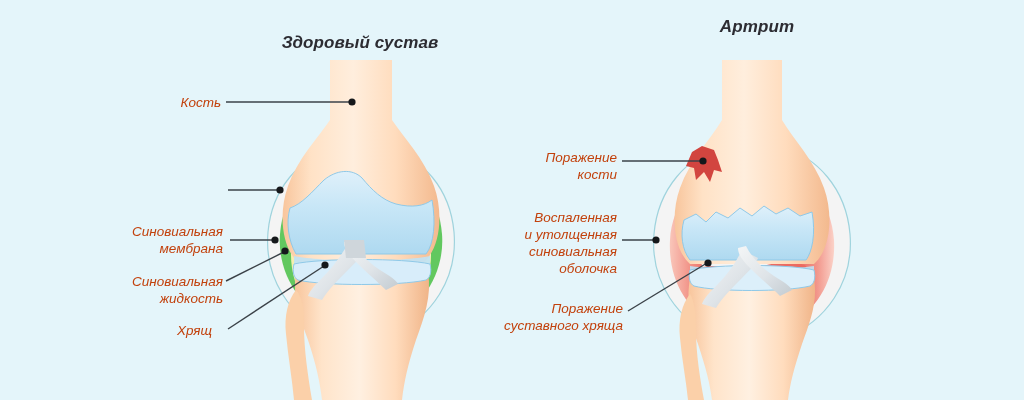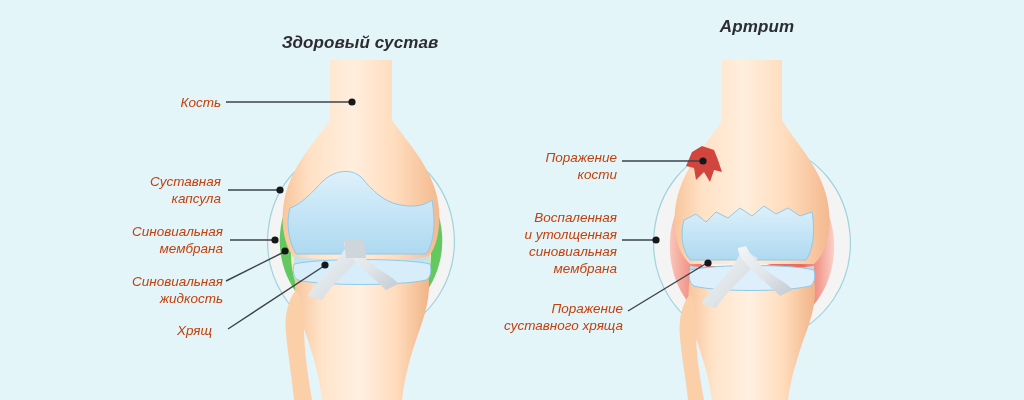--- a/index.html
+++ b/index.html
@@ -208,30 +208,28 @@
       <circle cx="703" cy="161" r="3.6"></circle>
       <circle cx="656" cy="240" r="3.6"></circle>
       <circle cx="708" cy="263" r="3.6"></circle>
     </g>
   </svg>
 
   <div class="panel-title" id="title-healthy">Здоровый сустав</div>
   <div class="panel-title" id="title-arthritis">Артрит</div>
 
   <div class="callout right-align" style="left:221px; top:102px;">Кость</div>
-  <div class="callout right-align" style="left:221px; top:190px;">Суставная
-капсула</div>
   <div class="callout right-align" style="left:223px; top:240px;">Синовиальная
 мембрана</div>
   <div class="callout right-align" style="left:223px; top:290px;">Синовиальная
 жидкость</div>
   <div class="callout right-align" style="left:212px; top:330px;">Хрящ</div>
 
   <div class="callout right-align" style="left:617px; top:166px;">Поражение
 кости</div>
   <div class="callout right-align" style="left:617px; top:243px;">Воспаленная
 и утолщенная
 синовиальная
-мембрана</div>
+оболочка</div>
   <div class="callout right-align" style="left:623px; top:317px;">Поражение
 суставного хряща</div>
 
 </div>
 
 </body></html>

